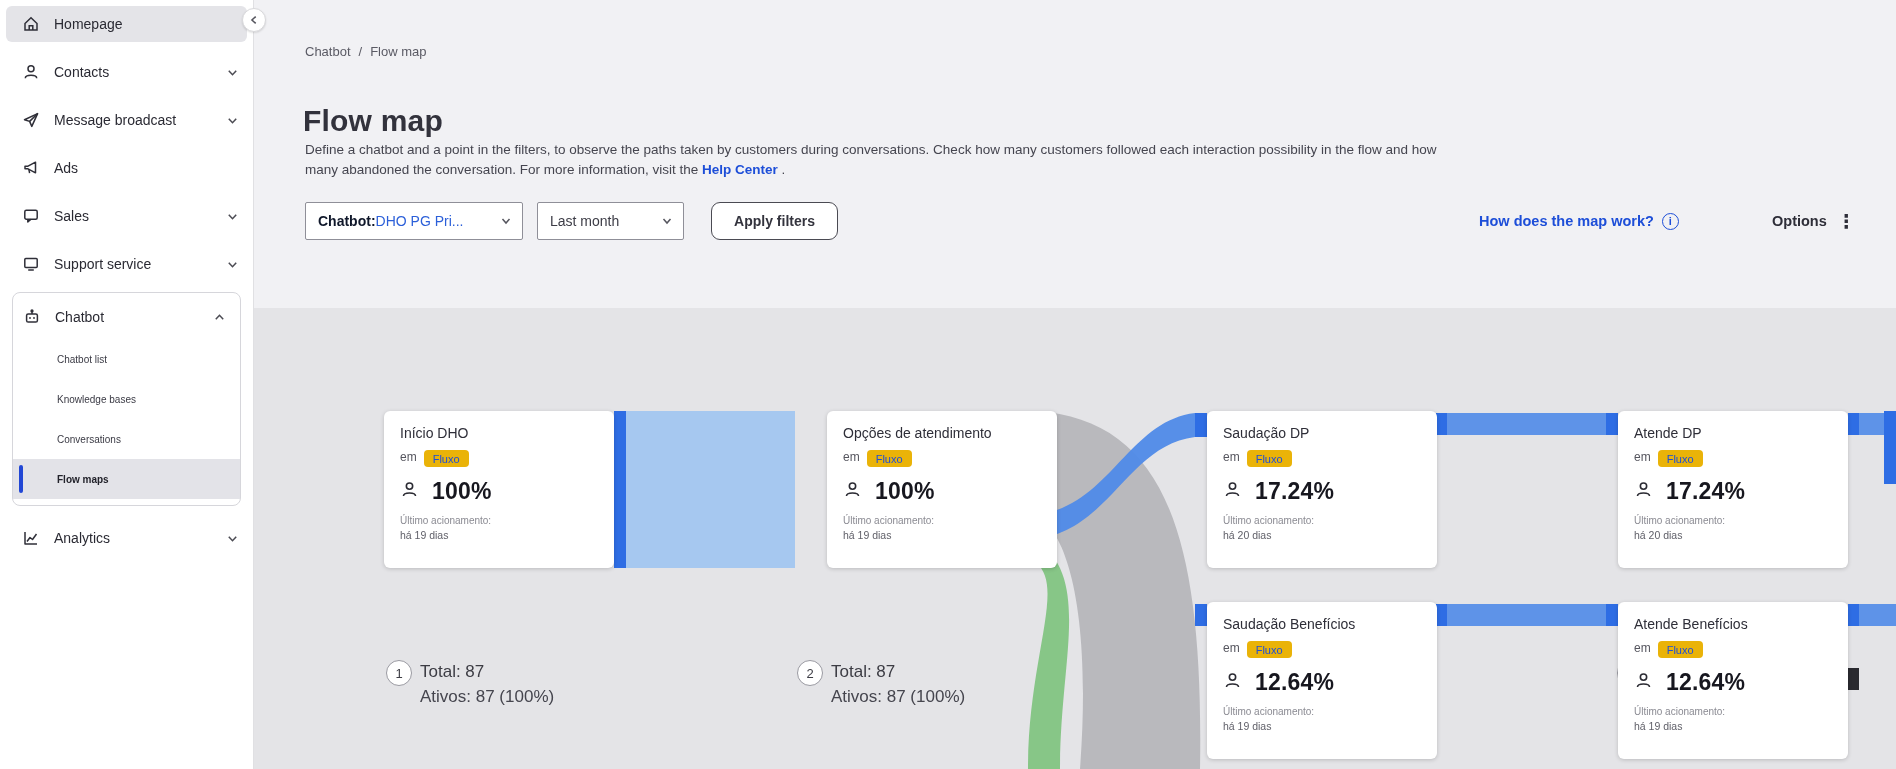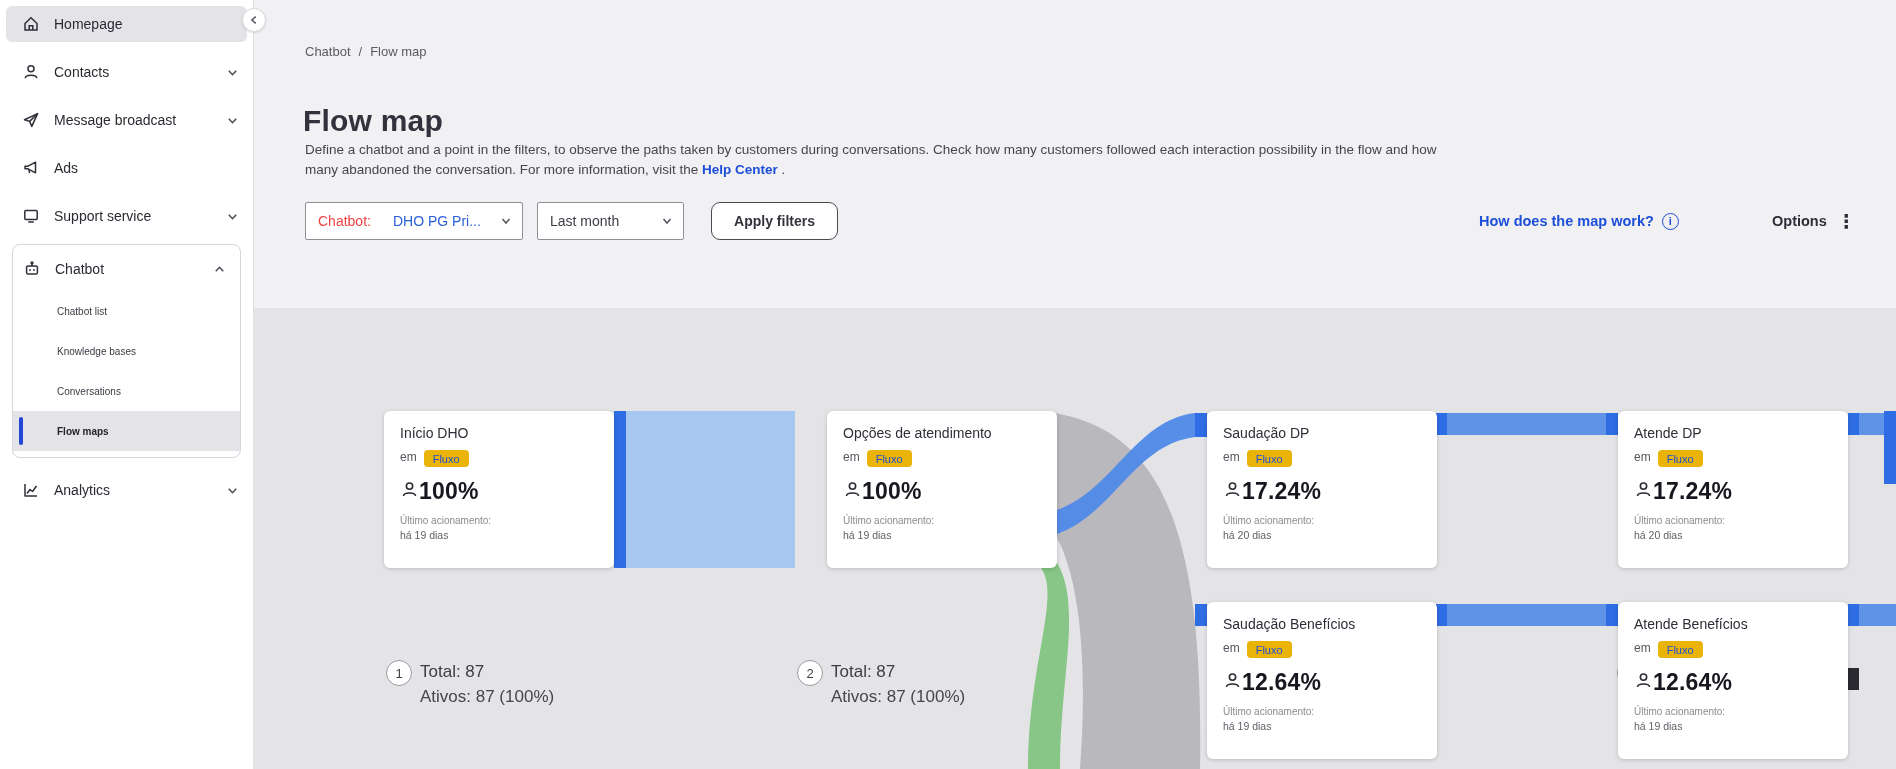--- a/index.html
+++ b/index.html
@@ -28,21 +28,21 @@
   
   .breadcrumb{position:absolute;left:305px;top:44px;font-size:13px;color:#5a5a64;display:flex;gap:8px;}
   .breadcrumb .crumb-link{cursor:pointer;}
   .page-title{position:absolute;left:303px;top:84px;font-size:30px;font-weight:800;color:#32323c;letter-spacing:.2px;}
   .page-desc{position:absolute;left:305px;top:126px;width:1135px;font-size:13.5px;line-height:1.55;color:#45454f;}
   .help-link{color:#1d4ed8;font-weight:700;cursor:pointer;}
 
   
   .select{position:absolute;top:202px;height:38px;background:#fff;border:1px solid #8f8f98;border-radius:2px;
           display:flex;align-items:center;padding:0 10px 0 12px;font-size:14px;cursor:pointer;}
-  .select .sel-label{color:#ef4444;margin-right:22px;}
+  .select .sel-label{color:#0f172a;margin-right:0;font-weight:bold;}
   .select .sel-value{color:#2b5fd9;white-space:nowrap;overflow:hidden;flex:1;}
   .select .sel-value.plain{color:#3c3c46;}
   .select .sel-caret{margin-left:10px;flex:none;display:flex;}
   .apply-btn{position:absolute;left:711px;top:202px;width:127px;height:38px;background:#fff;
              border:1px solid #4a4a52;border-radius:9px;font-size:14px;font-weight:700;color:#33333d;
              cursor:pointer;font-family:inherit;}
   .map-help{position:absolute;left:1479px;top:202px;height:38px;display:flex;align-items:center;gap:8px;cursor:pointer;}
   .map-help .q{color:#1d4ed8;font-weight:700;font-size:14.5px;}
   .info-i{width:17px;height:17px;border:1.6px solid #1d4ed8;border-radius:50%;color:#1d4ed8;
           font-size:11px;font-weight:700;display:flex;align-items:center;justify-content:center;}
@@ -58,21 +58,21 @@
               display:flex;align-items:center;justify-content:center;font-size:13px;color:#3c3c44;flex:none;}
   .col-text{font-size:17px;color:#3c3c44;line-height:1.45;padding-top:0;}
   .col-text .l2{color:#45454e;}
 
   .flow-card{position:absolute;width:230px;height:157px;background:#fff;border-radius:6px;
              box-shadow:0 1px 4px rgba(0,0,0,.18);padding:14px 16px 12px 16px;cursor:pointer;}
   .fc-title{font-size:14px;color:#2e2e38;font-weight:500;white-space:nowrap;}
   .fc-em-row{display:flex;align-items:flex-start;gap:7px;margin-top:9px;}
   .fc-em{font-size:12px;color:#55555e;}
   .fc-badge{background:#eab308;color:#1d4ed8;font-size:11px;padding:2.5px 9px;border-radius:4px;font-weight:500;}
-  .fc-pct-row{display:flex;align-items:center;gap:0;margin-top:11px;}
+  .fc-pct-row{display:flex;align-items:center;gap:13px;margin-top:11px;}
   .fc-pct{font-size:23px;font-weight:800;color:#17171f;letter-spacing:.2px;}
   .fc-last{margin-top:10px;font-size:10px;color:#8a8a92;}
   .fc-last-val{margin-top:3px;font-size:10.5px;color:#5f5f68;}
 </style>
 </head>
 <body>
 
 <div class="app">
 
   <aside class="sidebar">
@@ -120,20 +120,34 @@
     <div class="nav-item">
       <span class="nav-icon">
         <svg width="18" height="18" viewBox="0 0 18 18" fill="none" stroke="#2f2f38" stroke-width="1.5" stroke-linejoin="round">
             <path d="M3 7.2 H6 L13.5 3.2 V13.8 L6 9.8 H3 Z"></path>
             <path d="M6.8 10.2 L7.6 14.2"></path>
           </svg>
       </span>
       <span class="nav-label">Ads</span>
     </div>
 
+    <div class="nav-item">
+      <span class="nav-icon">
+        <svg width="18" height="18" viewBox="0 0 18 18" fill="none" stroke="#2f2f38" stroke-width="1.5" stroke-linejoin="round">
+            <rect x="2.8" y="3.2" width="12.4" height="9" rx="1.5"></rect>
+            <path d="M5.8 12.2 V15 L9 12.2"></path>
+          </svg>
+      </span>
+      <span class="nav-label">Sales</span>
+      <span class="nav-chevron">
+        <svg width="13" height="13" viewBox="0 0 14 14" fill="none" stroke="#4a4a52" stroke-width="1.6">
+            <path d="M3 5 L7 9.4 L11 5"></path>
+          </svg>
+      </span>
+    </div>
 
     <div class="nav-item">
       <span class="nav-icon">
         <svg width="18" height="18" viewBox="0 0 18 18" fill="none" stroke="#2f2f38" stroke-width="1.5">
             <rect x="2.8" y="3.6" width="12.4" height="8.8" rx="1"></rect>
             <path d="M6.2 15 H11.8"></path>
           </svg>
       </span>
       <span class="nav-label">Support service</span>
       <span class="nav-chevron">

